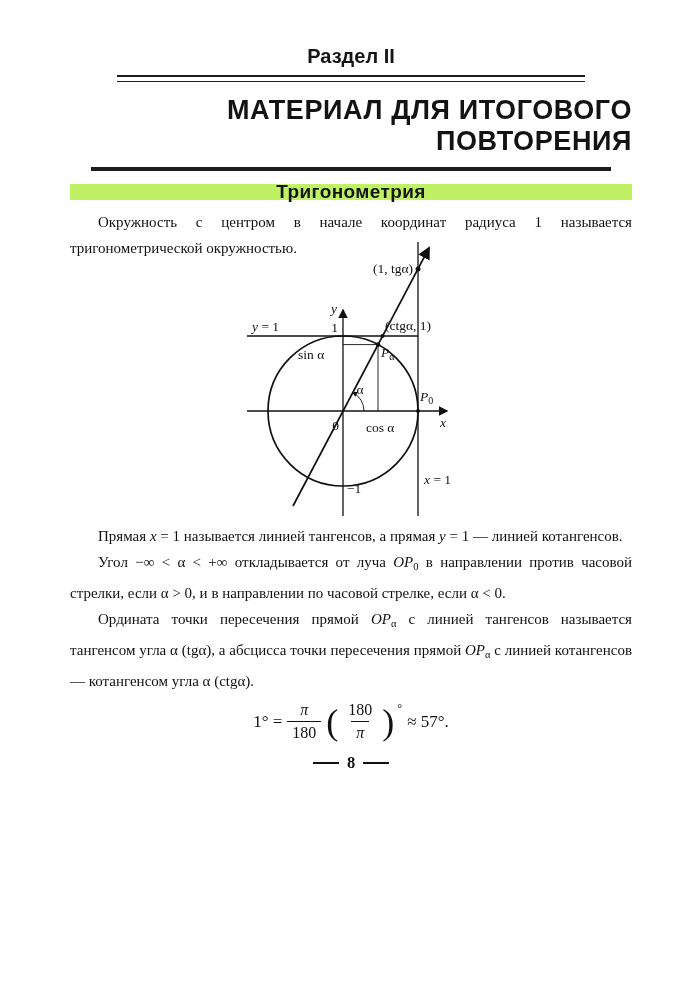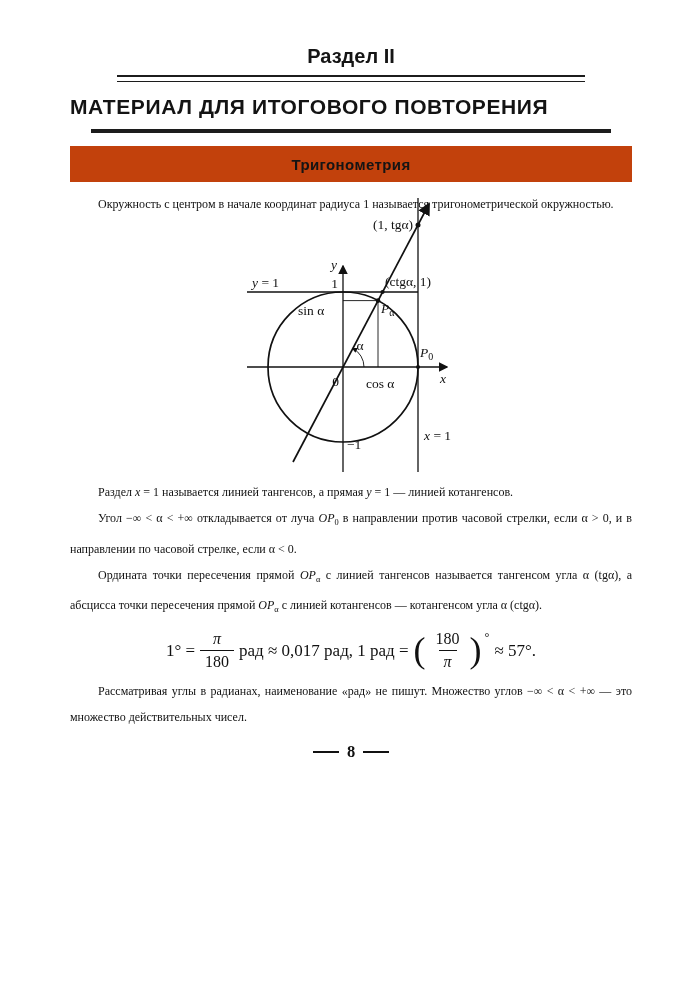--- a/index.html
+++ b/index.html
@@ -11,32 +11,32 @@
   }
   .section-title {
     text-align:center; font-family:"Liberation Sans", sans-serif;
     font-weight:bold; font-size:20px; line-height:1.2; color:#151515;
   }
   .double-rule {
     width:468px; margin:7px auto 0; height:7px;
     border-top:2px solid #1c1c1c; border-bottom:1px solid #1c1c1c;
   }
   .main-title {
-    text-align:left; font-family:"Liberation Sans", sans-serif;
-    font-weight:bold; font-size:21px; letter-spacing:0.6px; margin-top:13px; color:#131313;
+    text-align:right; font-family:"Liberation Sans", sans-serif;
+    font-weight:bold; font-size:27px; letter-spacing:0.6px; margin-top:13px; color:#131313;
   }
   .thick-rule { width:520px; height:4px; background:#1c1c1c; margin:10px auto 0; }
   .chapter-banner {
-    width:562px; height:36px; background:#c2410c; margin-top:13px;
+    width:562px; height:16px; background:#bef264; margin-top:13px;
     display:flex; align-items:center; justify-content:center;
     font-family:"Liberation Sans", sans-serif; font-weight:bold;
-    font-size:15px; letter-spacing:0.4px; color:#141414;
+    font-size:19px; letter-spacing:0.4px; color:#141414;
   }
   .body-text p {
-    font-size:12px; line-height:26px; text-align:justify; text-indent:28px;
+    font-size:15px; line-height:26px; text-align:justify; text-indent:28px;
   }
   .first-para { margin-top:9px; }
   .it { font-style:italic; }
   .sb { font-size:0.7em; vertical-align:-0.3em; }
   svg.diagram { display:block; margin:-30px 0 0 166px; }
   svg.diagram text {
     font-family:"Liberation Serif", serif; font-size:13.5px; fill:#111;
   }
   svg.diagram .svgsub { font-size:10px; }
   svg.diagram .axis { stroke:#111; stroke-width:1.3; }
@@ -113,42 +113,40 @@
       <text x="102" y="101" text-anchor="end">1</text>
       <text x="111" y="262">−1</text>
       <text x="62" y="128">sin α</text>
       <text x="130" y="201">cos α</text>
       <text x="124" y="163" text-anchor="middle">α</text>
       <text x="103" y="199" text-anchor="end">0</text>
       <text x="145" y="126"><tspan class="it">P</tspan><tspan class="svgsub" dy="3">α</tspan></text>
       <text x="184" y="170"><tspan class="it">P</tspan><tspan class="svgsub" dy="3">0</tspan></text>
     </svg>
 
-    <p><span>Раздел </span><span class="it">x</span><span> = 1 называется линией тангенсов, а прямая </span><span class="it">y</span><span> = 1 — линией котангенсов.</span></p>
+    <p><span>Прямая </span><span class="it">x</span><span> = 1 называется линией тангенсов, а прямая </span><span class="it">y</span><span> = 1 — линией котангенсов.</span></p>
     <p><span>Угол −∞ &lt; α &lt; +∞ откладывается от луча </span><span class="it">OP</span><span class="sb">0</span><span> в направлении против часовой стрелки, если α &gt; 0, и в направлении по часовой стрелке, если α &lt; 0.</span></p>
     <p><span>Ордината точки пересечения прямой </span><span class="it">OP</span><span class="sb">α</span><span> с линией тангенсов называется тангенсом угла α (tgα), а абсцисса точки пересечения прямой </span><span class="it">OP</span><span class="sb">α</span><span> с линией котангенсов — котангенсом угла α (ctgα).</span></p>
 
     <div class="formula">
       <span>1° =</span>
       <span class="frac">
         <span class="num it">π</span>
         <span class="den">180</span>
       </span>
-      <span>рад ≈ 0,017 рад,  1 рад =</span>
       <span class="paren">(</span>
       <span class="frac">
         <span class="num">180</span>
         <span class="den it">π</span>
       </span>
       <span class="paren">)</span>
       <sup class="deg">°</sup>
       <span>≈ 57°.</span>
     </div>
 
-    <p>Рассматривая углы в радианах, наименование «рад» не пишут. Множество углов −∞ &lt; α &lt; +∞ — это множество действительных чисел.</p>
   </main>
 
   <footer class="page-number">
     <span class="dash"></span>
     <span class="num">8</span>
     <span class="dash"></span>
   </footer>
 
 </div>
 

